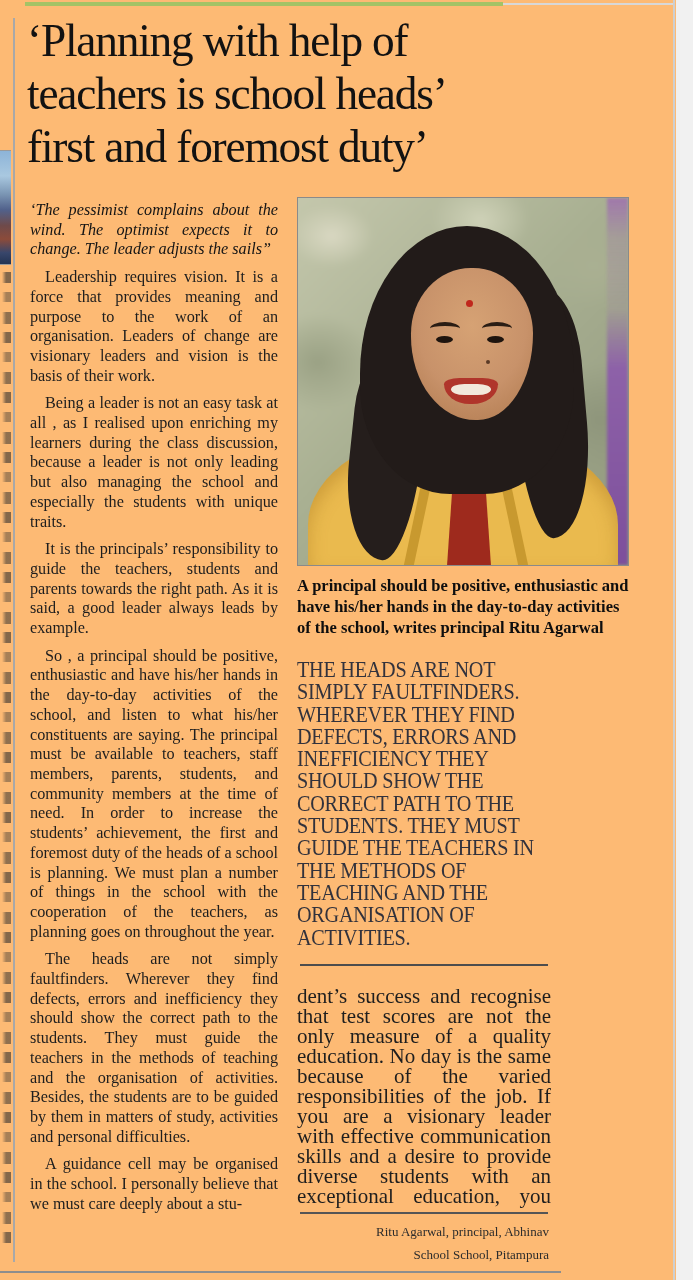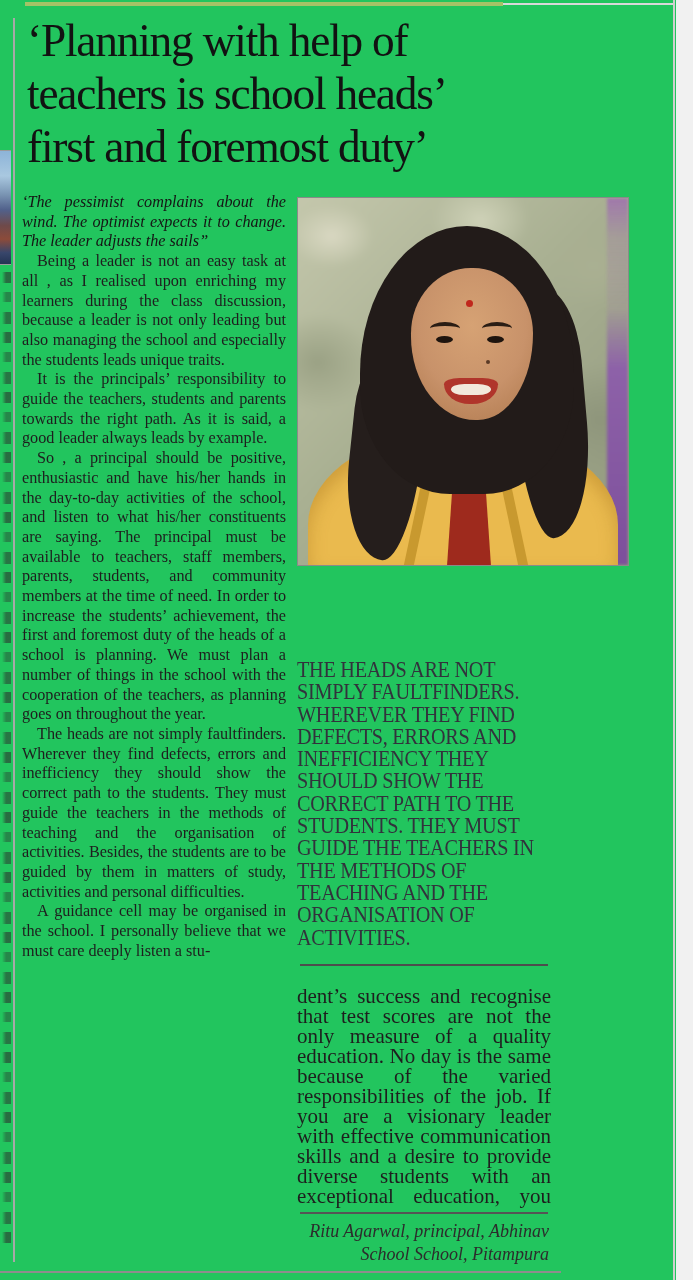--- a/index.html
+++ b/index.html
@@ -1,16 +1,16 @@
 <!DOCTYPE html>
 <html><head>
 <meta charset="utf-8">
 <style>
   html,body{margin:0;padding:0;background:#ffffff;}
-  .page{position:relative;width:693px;height:1280px;background:#22c55e;overflow:hidden;
+  .page{position:relative;width:693px;height:1280px;background:#fdba74;overflow:hidden;
         font-family:"Liberation Serif","DejaVu Serif",serif;color:#1b1b1b;}
 
   
   .top-green-line{position:absolute;left:25px;top:2px;width:478px;height:4px;background:#a4c366;}
   .top-gray-line{position:absolute;left:503px;top:3px;width:171px;height:2px;background:#d8d8d8;}
 
   
   .edge-strip{position:absolute;left:0;top:0;width:11px;height:1280px;}
   .edge-photo-fragment{position:absolute;left:0;top:150px;width:11px;height:113px;
       background:linear-gradient(to bottom,#8db4d8 0%,#a9c8e0 22%,#7b96b4 38%,#51618b 52%,#6e4a4a 66%,#8c4b3a 78%,#38466b 90%,#233453 100%);
@@ -29,21 +29,21 @@
   .page-edge-line{position:absolute;left:673px;top:0;width:2px;height:1280px;background:#cfcfcf;}
 
   
   .headline{position:absolute;left:27px;top:14px;width:540px;margin:0;font-weight:400;
       font-size:46px;line-height:53px;letter-spacing:-1.2px;color:#121212;}
   .headline span{display:block;transform:scaleX(.985);transform-origin:left;}
 
   
   .left-col{position:absolute;left:22px;top:193px;width:264px;height:1072px;overflow:hidden;
       font-size:16.2px;line-height:19.7px;text-align:justify;color:#1e1e1e;}
-  .left-col p{margin:0;}
+  .left-col p{margin:8px;}
   .lede{font-style:italic;font-weight:500;color:#151515;}
   .body-para{text-indent:15px;}
 
   
   .photo{position:absolute;left:297px;top:197px;width:330px;height:367px;margin:0;
       border:1px solid #8a8a8a;overflow:hidden;background:#b9bfa6;}
   .photo *{position:absolute;}
   .foliage{left:-8px;top:-8px;width:346px;height:383px;filter:blur(3px);
       background:
         radial-gradient(60px 45px at 12% 12%,#d9d8c2 0%,rgba(217,216,194,0) 70%),
@@ -92,22 +92,22 @@
       transform:scaleX(.86);transform-origin:left top;}
   .pq-rule{position:absolute;left:300px;top:964px;width:248px;height:2px;background:#4d4d4d;}
 
   
   .right-col{position:absolute;left:297px;top:986px;width:254px;height:222px;overflow:hidden;
       font-size:21px;line-height:20.0px;text-align:justify;color:#1e1e1e;}
   .right-col p{margin:0;}
 
   
   .byline-rule-top{position:absolute;left:300px;top:1212px;width:248px;height:1.5px;background:#555;}
-  .byline{position:absolute;left:297px;top:1220px;width:252px;font-style:italic;
-      font-size:18px;line-height:23px;text-align:right;color:#2c2c2c;}
+  .byline{position:absolute;left:297px;top:1220px;width:252px;
+      font-size:13px;line-height:23px;text-align:right;color:#2c2c2c;}
   .byline span{display:block;}
 
   .bottom-rule{position:absolute;left:0;top:1271px;width:561px;height:2px;background:#8d8d8d;}
 </style>
 </head>
 <body>
 
 <div class="page">
 
   <div class="top-green-line"></div>
@@ -120,25 +120,26 @@
   <div class="left-rule"></div>
 
   <h1 class="headline">
     <span>‘Planning with help of</span>
     <span>teachers is school heads’</span>
     <span>first and foremost duty’</span>
   </h1>
 
   <div class="left-col">
     <p class="lede">‘The pessimist complains about the wind. The optimist expects it to change. The leader adjusts the sails”</p>
-    <p class="body-para">Being a leader is not an easy task at all , as I realised upon enriching my learners during the class discussion, because a leader is not only leading but also managing the school and especially the students leads unique traits.</p>
+    <p class="body-para">Leadership requires vision. It is a force that provides meaning and purpose to the work of an organisation. Leaders of change are visionary leaders and vision is the basis of their work.</p>
+    <p class="body-para">Being a leader is not an easy task at all , as I realised upon enriching my learners during the class discussion, because a leader is not only leading but also managing the school and especially the students with unique traits.</p>
     <p class="body-para">It is the principals’ responsibility to guide the teachers, students and parents towards the right path. As it is said, a good leader always leads by example.</p>
     <p class="body-para">So , a principal should be positive, enthusiastic and  have his/her hands in the day-to-day activities of the school, and listen to what his/her constituents are saying. The principal must be available to teachers, staff members, parents, students, and community members at the time of need. In order to increase the students’ achievement, the first and foremost duty of the heads of a school is planning. We must plan a number of things in the school with the cooperation of the teachers, as planning goes on throughout the year.</p>
     <p class="body-para">The heads are not simply faultfinders. Wherever they find defects, errors and inefficiency they should show the correct path to the students. They must guide the teachers in the methods of teaching and the organisation of activities. Besides, the students are to be guided by them in matters of study, activities and personal difficulties.</p>
-    <p class="body-para">A guidance cell may be organised in the school. I personally believe that we must care deeply listen a stu-</p>
+    <p class="body-para">A guidance cell may be organised in the school. I personally believe that we must care deeply about a stu-</p>
   </div>
 
   <figure class="photo">
     <div class="foliage"></div>
     <div class="purple-flag"></div>
     <div class="blazer"></div>
     <div class="lapel-l"></div>
     <div class="lapel-r"></div>
     <div class="red-top"></div>
     <div class="neck"></div>
@@ -149,20 +150,21 @@
     <div class="bindi"></div>
     <div class="brow l"></div>
     <div class="brow r"></div>
     <div class="eye l"></div>
     <div class="eye r"></div>
     <div class="nose-pin"></div>
     <div class="smile"></div>
     <div class="teeth"></div>
   </figure>
 
+  <p class="caption">A principal should be positive, enthusiastic and have his/her hands in the day-to-day activities of the school, writes principal Ritu Agarwal</p>
 
   <p class="pullquote">THE HEADS ARE NOT SIMPLY FAULTFINDERS. WHEREVER THEY FIND DEFECTS, ERRORS AND INEFFICIENCY THEY SHOULD SHOW THE CORRECT PATH TO THE STUDENTS. THEY MUST GUIDE THE TEACHERS IN THE METHODS OF TEACHING AND THE ORGANISATION OF ACTIVITIES.</p>
   <div class="pq-rule"></div>
 
   <div class="right-col">
     <p>dent’s success and recognise that test scores are not the only measure of a quality education. No day is the same because of the varied responsibilities of the job. If you are a visionary leader with effective communication skills and a desire to provide diverse students with an exceptional education, you may have what it takes to confidently serve in the role of a school principal.</p>
   </div>
 
   <div class="byline-rule-top"></div>
   <div class="byline">

